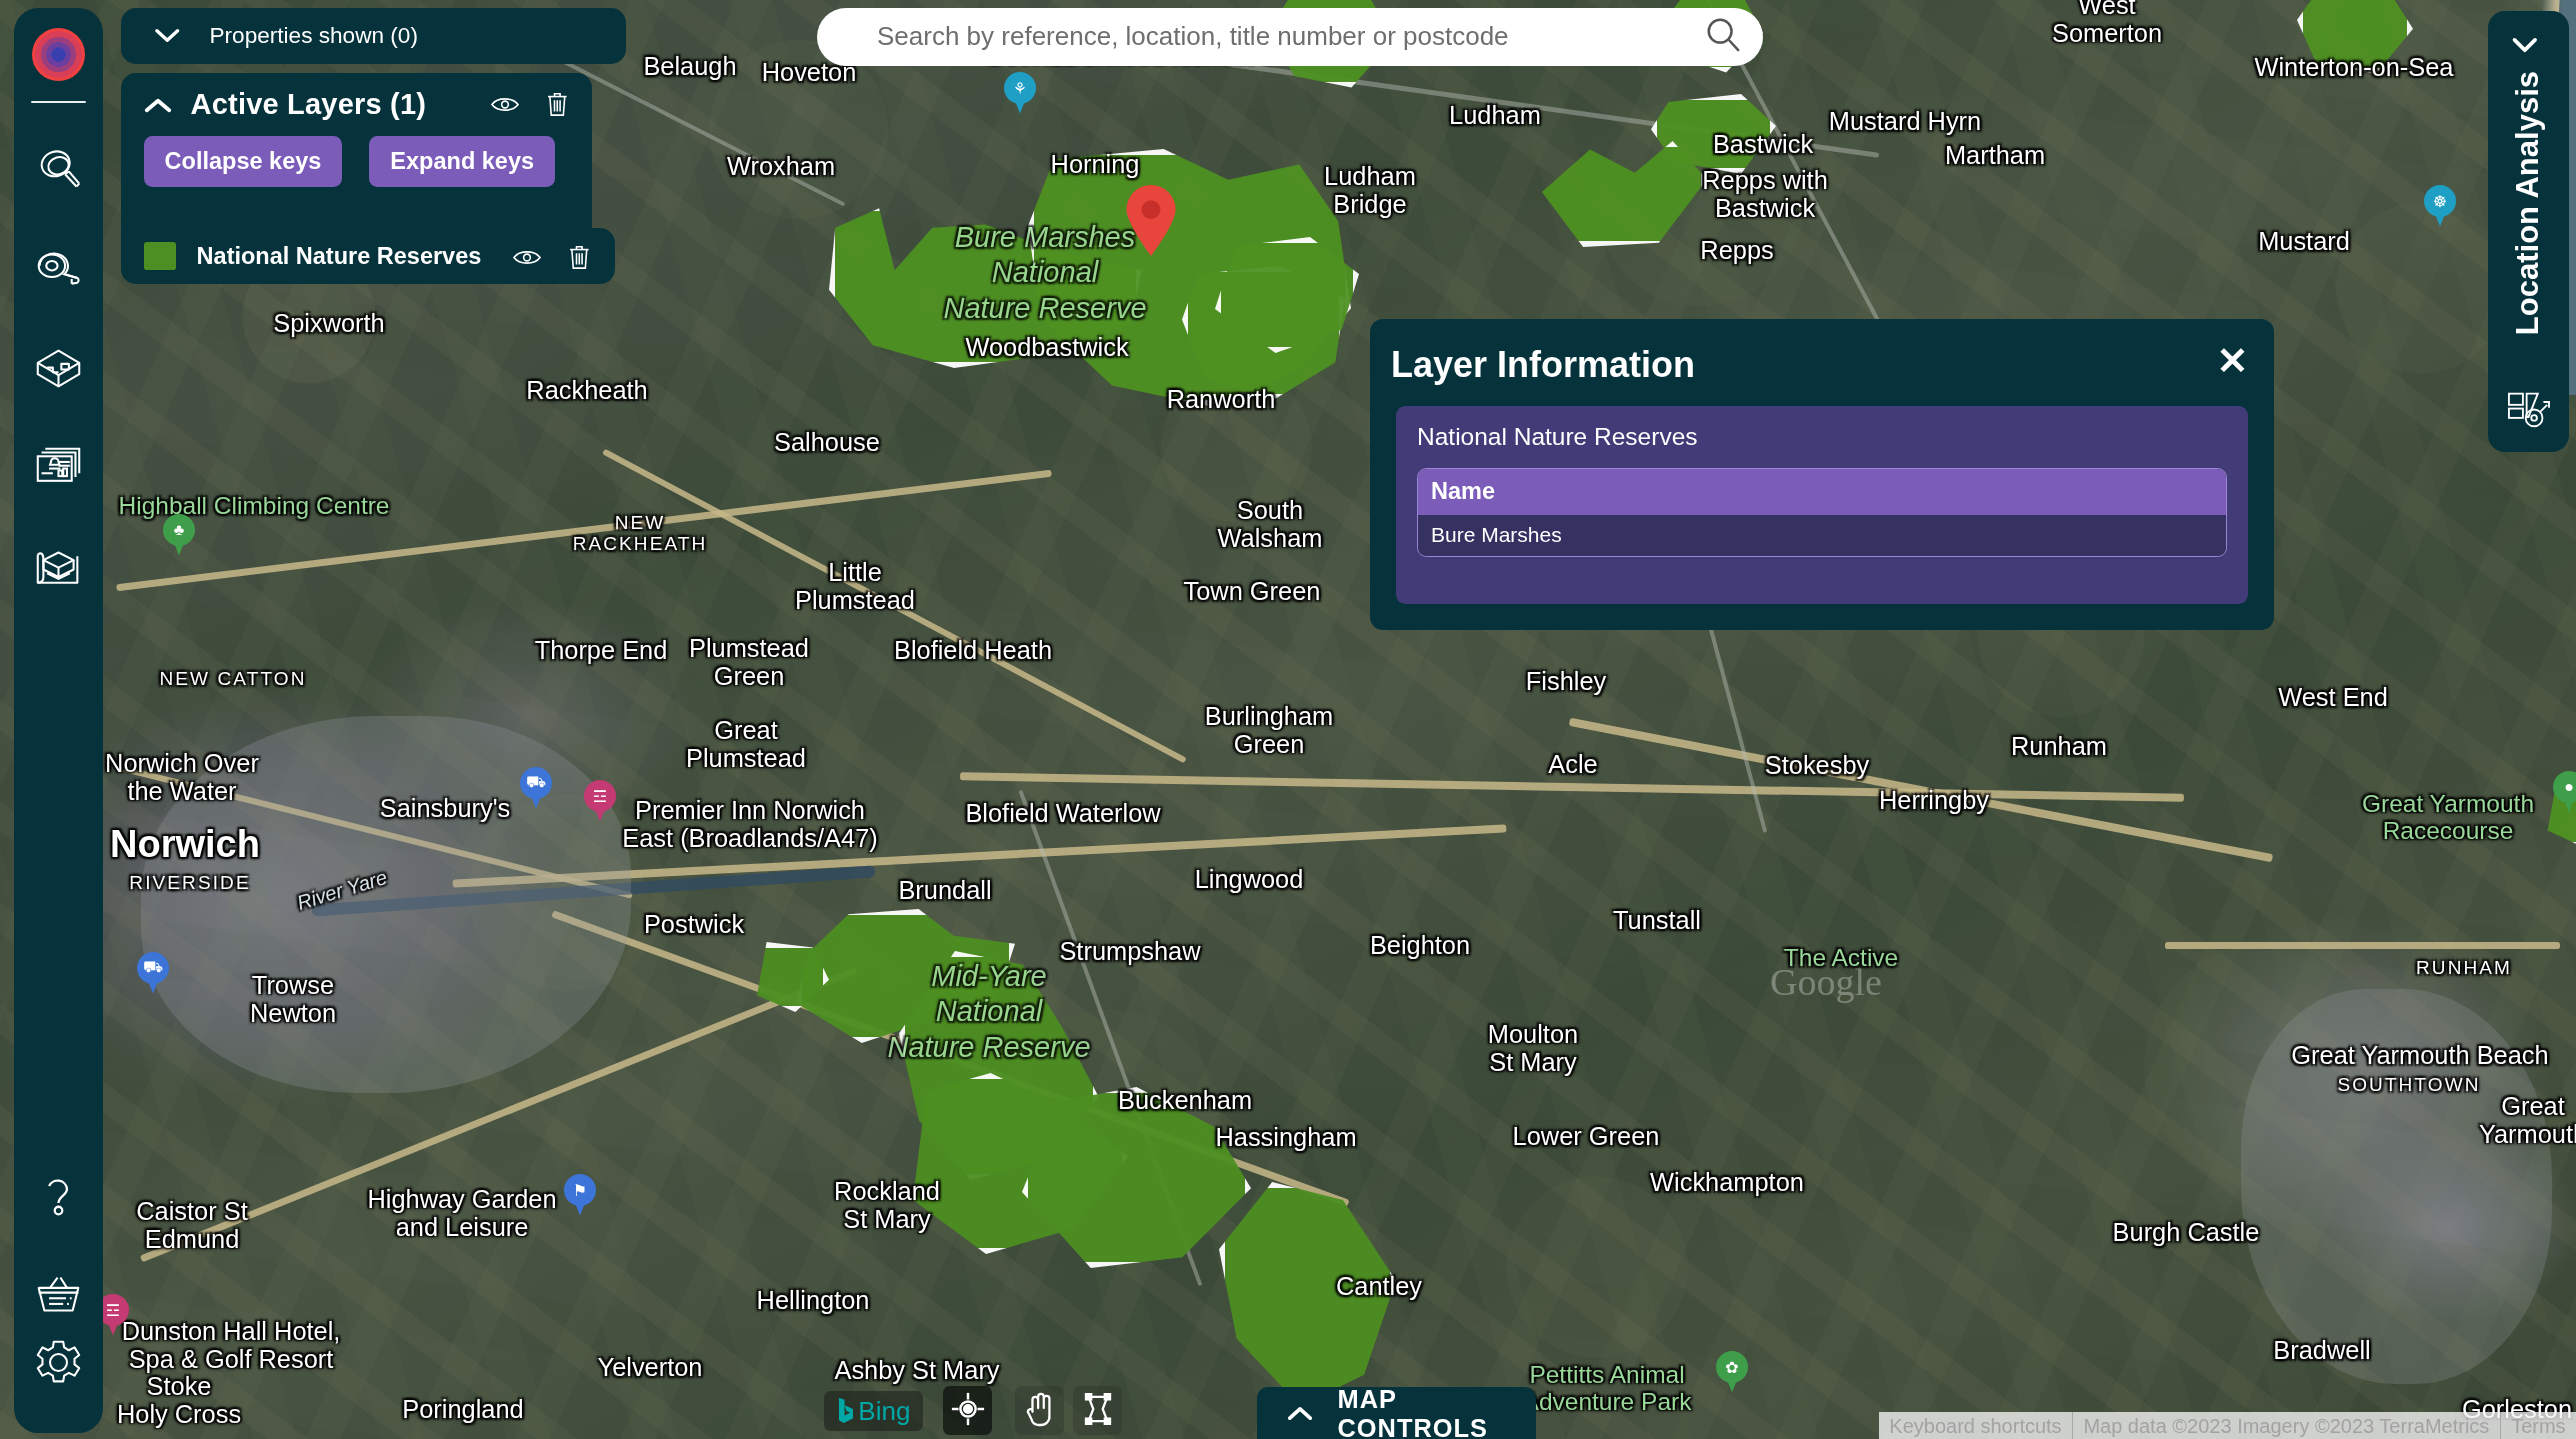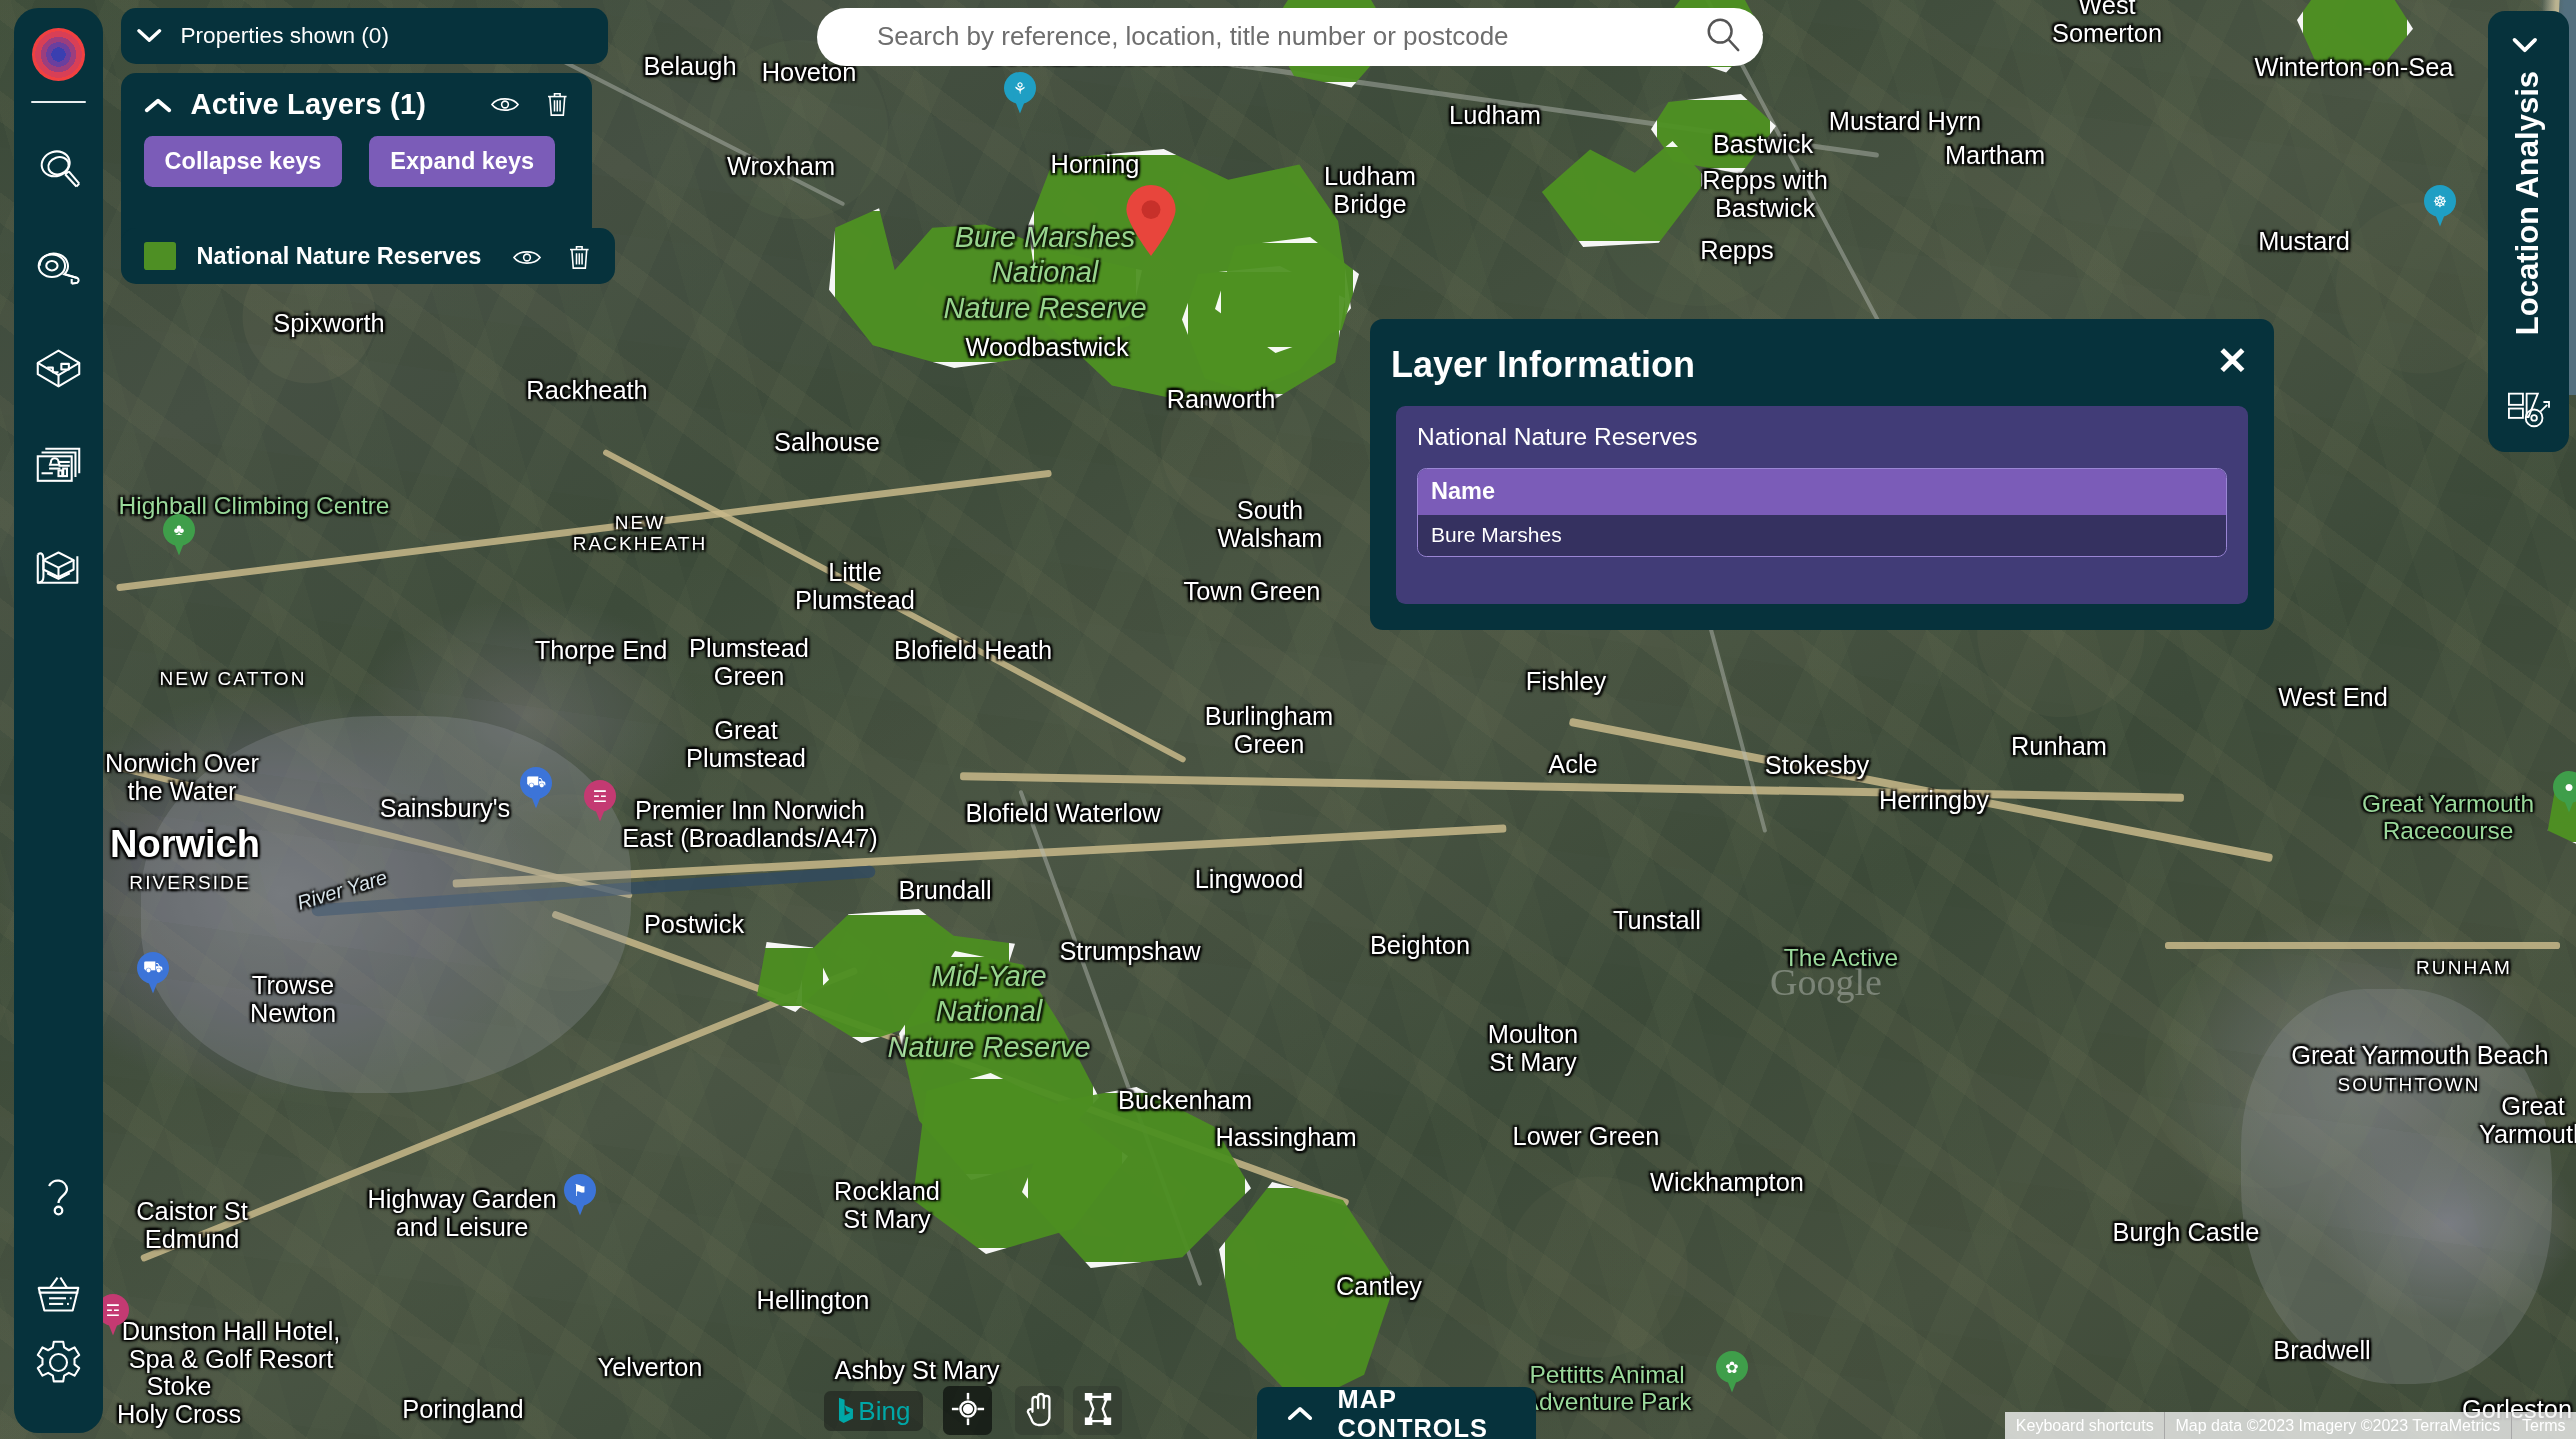--- a/index.html
+++ b/index.html
@@ -139,21 +139,21 @@
   
   .panel{
     position:absolute;
     background:#06323c;
     border-radius:15px;
     color:#fff;
     z-index:55;
   }
   #props-panel{
     left:121px; top:7.5px; width:471px; height:56px;
-    display:flex; align-items:center; gap:19px; padding-left:16px;
+    display:flex; align-items:center; gap:30px; padding-left:34px;
   }
   #props-panel .caret{ font-size:23.5px; line-height:1;}
   #props-title{ font-size:22.6px; font-weight:400;}
 
   #layers-panel{
     left:121px; top:73px; width:471px; height:183px; padding:0;
   }
   #layers-head{
     display:flex; align-items:center; gap:19px; padding:15px 0 0 22.6px; position:relative;
   }
@@ -256,21 +256,21 @@
     z-index:55; cursor:pointer;
   }
   #mc-caret{ color:#fff; font-size:25.4px; line-height:1;}
   #mc-label{ color:#fff; font-size:25.4px; font-weight:700; letter-spacing:1px;}
 
   
   #attrib{
     position:absolute; right:0; bottom:0; height:28px;
     display:flex; align-items:center; z-index:50;
     background:rgba(245,245,245,.78);
-    font-size:16px; color:#ffffff;
+    font-size:20px; color:#a3a3a3;
   }
   #attrib > span{ padding:0 10.4px; border-left:0.9px solid #a8a8a8; white-space:nowrap; line-height:28px;}
   #attrib > span:first-child{ border-left:none; }
   .att-link{ cursor:pointer; }
 
   #google-wm{
     position:absolute; left:55px; bottom:3.8px; color:#f0f0f0; font-size:28px;
     opacity:.9; z-index:40; font-family:"Liberation Serif", serif;
   }
   .wm-google{

